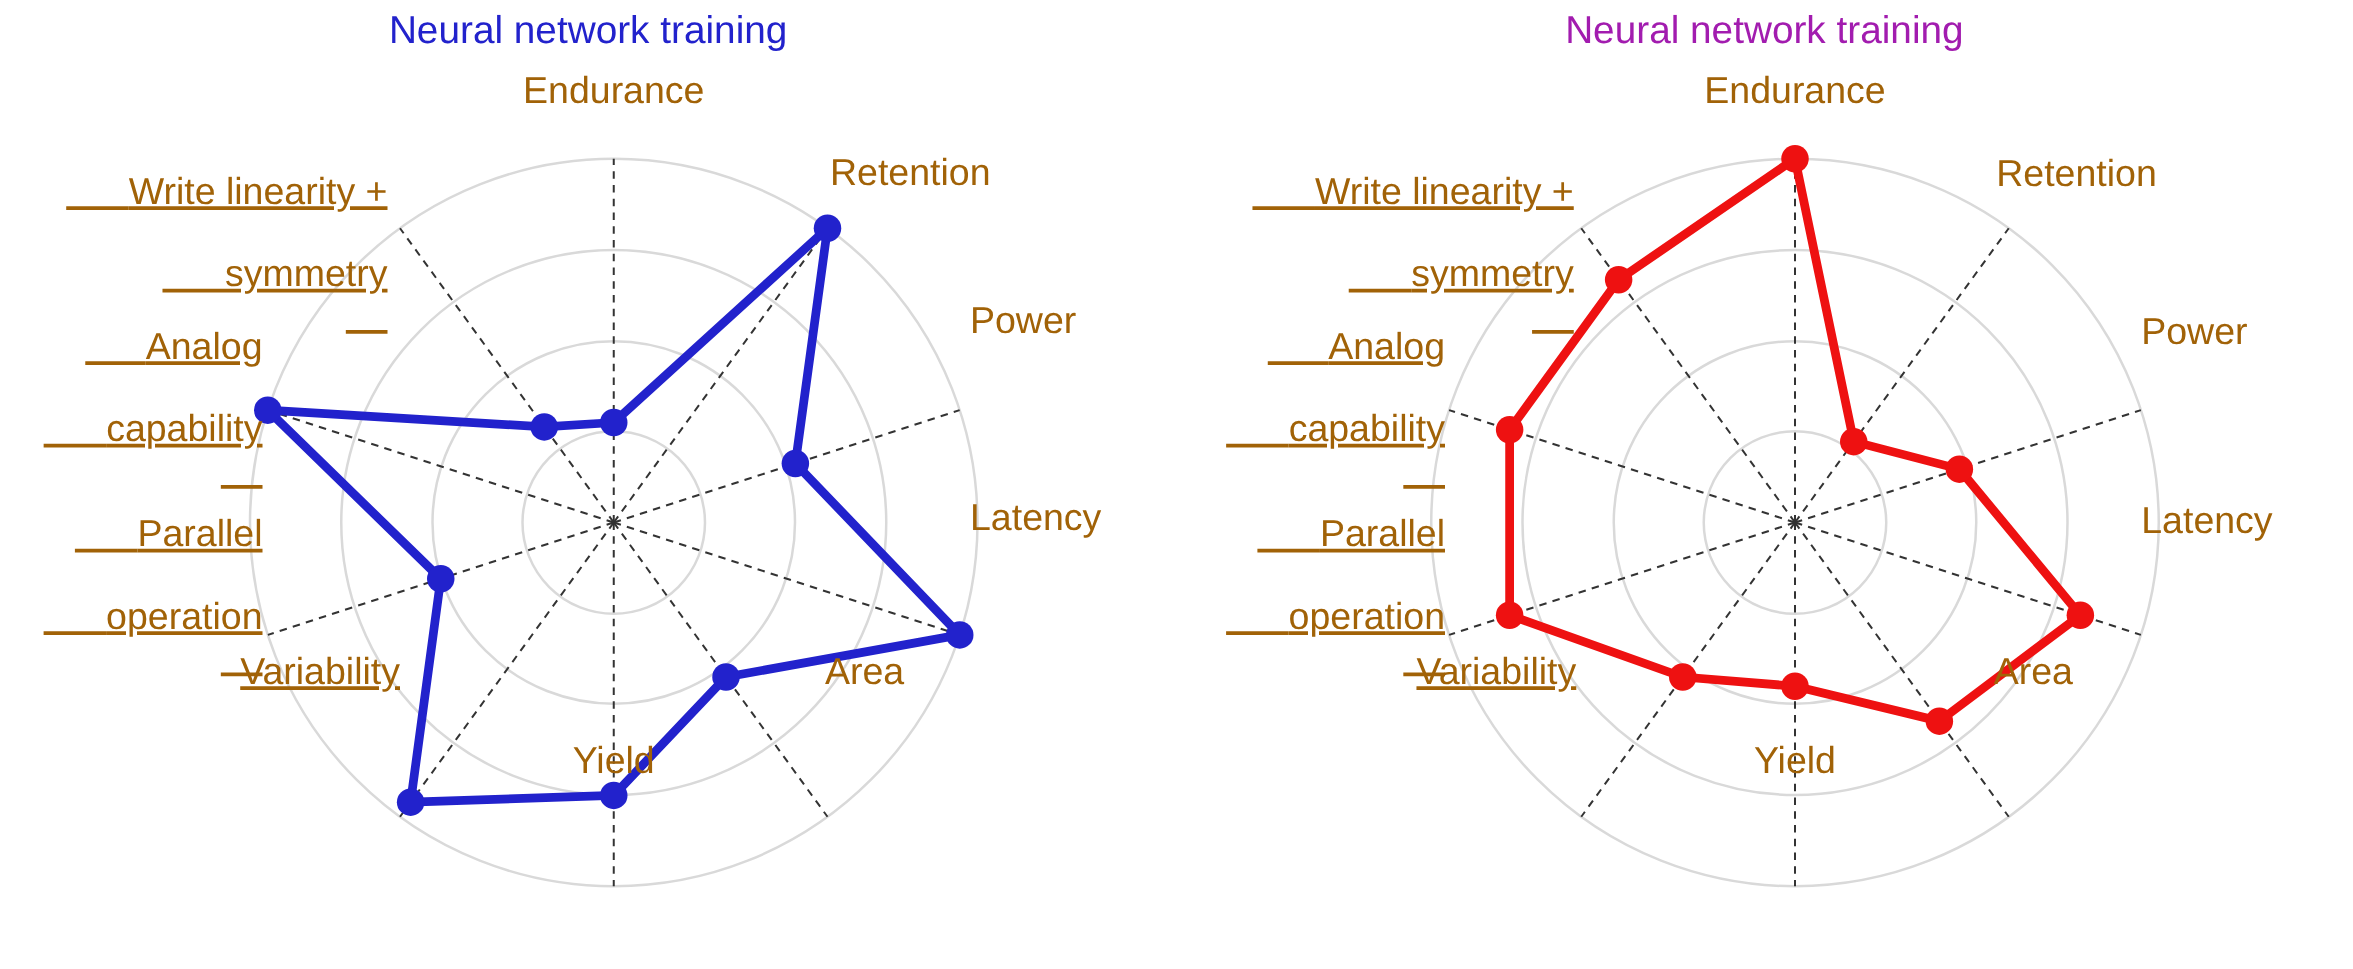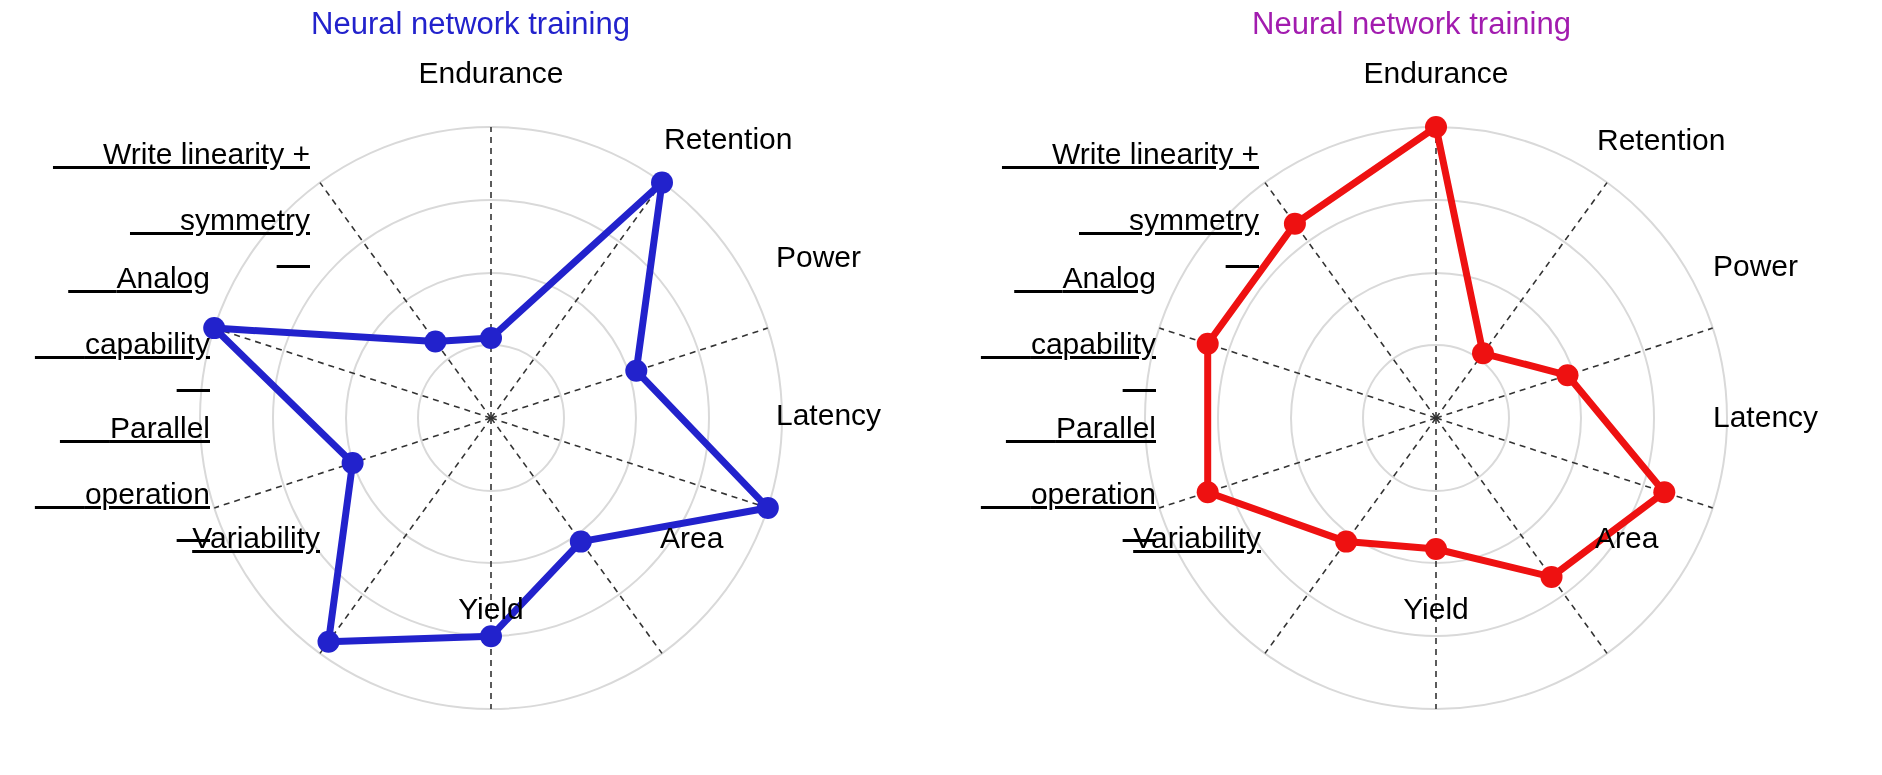--- a/index.html
+++ b/index.html
@@ -27,21 +27,21 @@
   }
   .title-inference{color:#2222cc;}
   .title-training{color:#a21caf;}
 
   svg.radar{position:absolute;left:0;top:0;width:941px;height:775px;}
 
   .axis-label{
     position:absolute;
     font-size:30px;
     line-height:33px;
-    color:#000000;
+    color:#a16207;
     white-space:pre;
     font-weight:400;
   }
   .lbl-center{text-align:center;}
   .lbl-right{text-align:right;text-decoration:underline;}
   .lbl-left{text-align:left;}
 </style>
 </head>
 <body>
 

